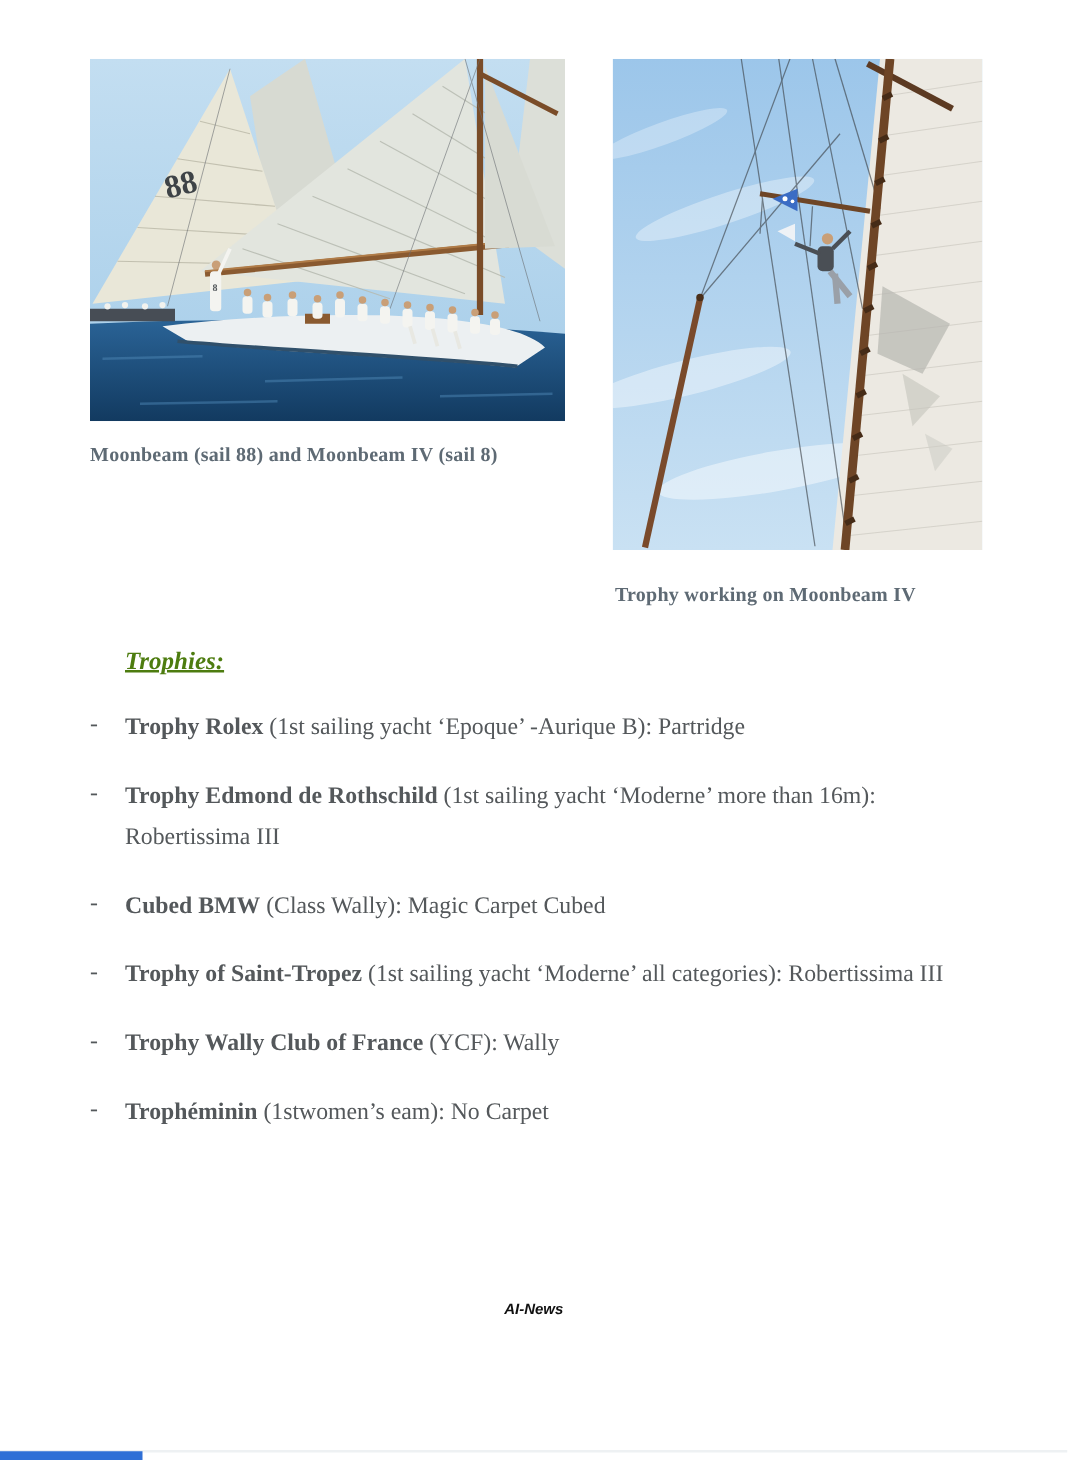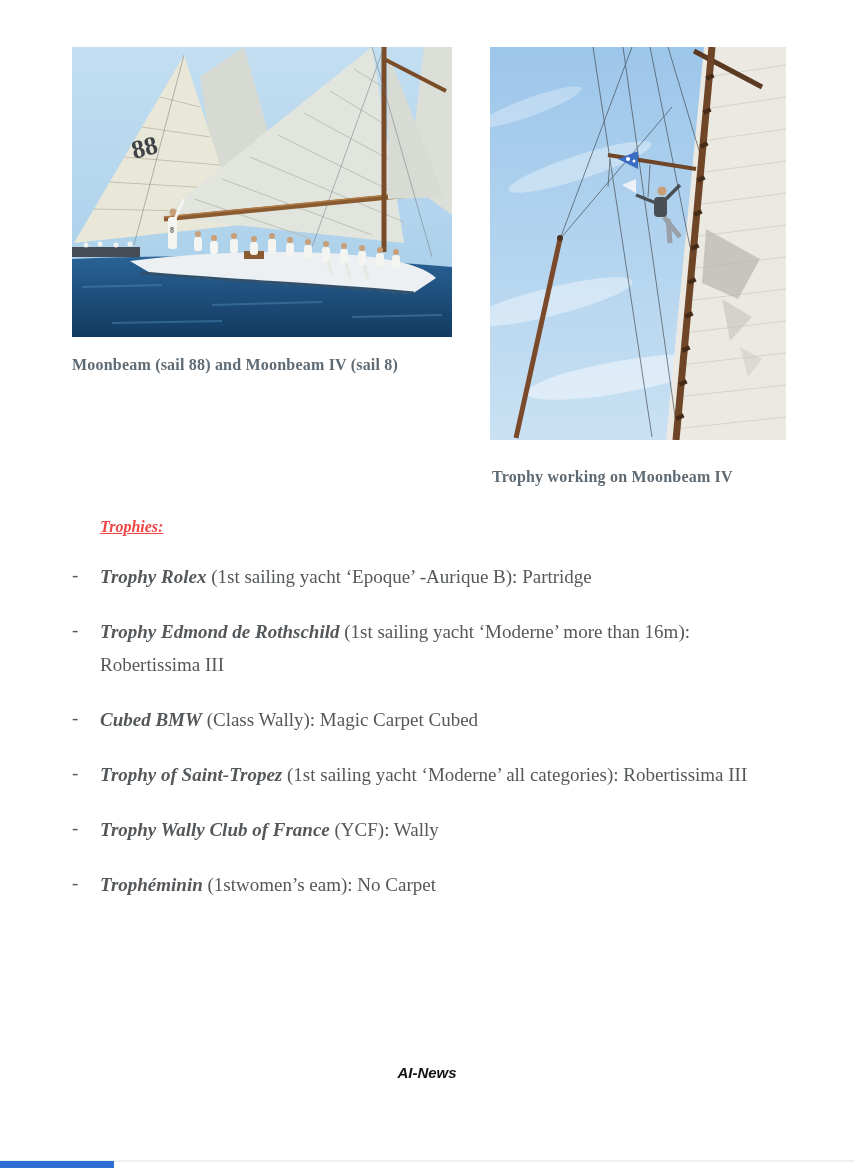--- a/index.html
+++ b/index.html
@@ -6,29 +6,29 @@
   html,body { width:854px; height:1168px; background:#ffffff; position:relative;
               font-family:"Liberation Serif", serif; }
   .photo { position:absolute; overflow:hidden; }
   #photo-left  { left:72px;  top:47px; width:380px; height:290px; }
   #photo-right { left:490px; top:47px; width:296px; height:393px; }
   .caption { position:absolute; font-weight:bold; font-size:16px; color:#5e6a74;
              letter-spacing:.2px; }
   #caption-left  { left:72px;  top:356px; width:400px; }
   #caption-right { left:492px; top:468px; width:320px; }
   .content { position:absolute; left:72px; top:518px; width:700px; color:#54585b; }
-  .heading { margin-left:28px; font-size:16px; font-weight:bold; font-style:italic;
-             text-decoration:underline; margin-bottom:24px; color:#ef4444; }
+  .heading { margin-left:28px; font-size:20px; font-weight:bold; font-style:italic;
+             text-decoration:underline; margin-bottom:24px; color:#4d7c0f; }
   .item { display:flex; margin-bottom:22px; }
   .marker { width:28px; flex:0 0 28px; font-size:19px; line-height:30px; color:#54585b; }
   .itext { font-size:19px; line-height:33px; color:#54585b; }
-  .tname { font-weight:bold; font-style:italic; }
-  .footer { position:absolute; left:0; top:1064px; width:854px; text-align:center;
+  .tname { font-weight:bold; }
+  .footer { position:absolute; left:0; top:1040px; width:854px; text-align:center;
             font-family:"Liberation Sans", sans-serif; font-weight:bold; font-style:italic;
-            font-size:15px; color:#111111; }
+            font-size:12px; color:#111111; }
   .edge-line { position:absolute; left:0; top:1160px; width:854px; height:2px; background:#eef1f3; }
   .edge-accent { position:absolute; left:0; top:1161px; width:114px; height:7px; }
 </style>
 </head>
 <body>
 
 <div class="photo" id="photo-left">
   <svg width="380" height="290" viewBox="0 0 380 290">
     <defs>
       <linearGradient id="skyL" x1="0" y1="0" x2="0" y2="1">

